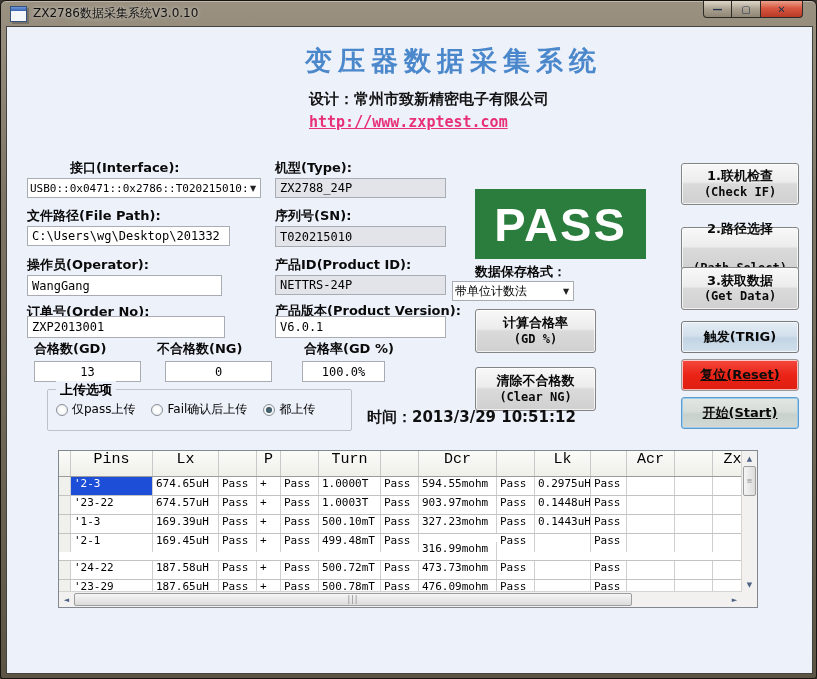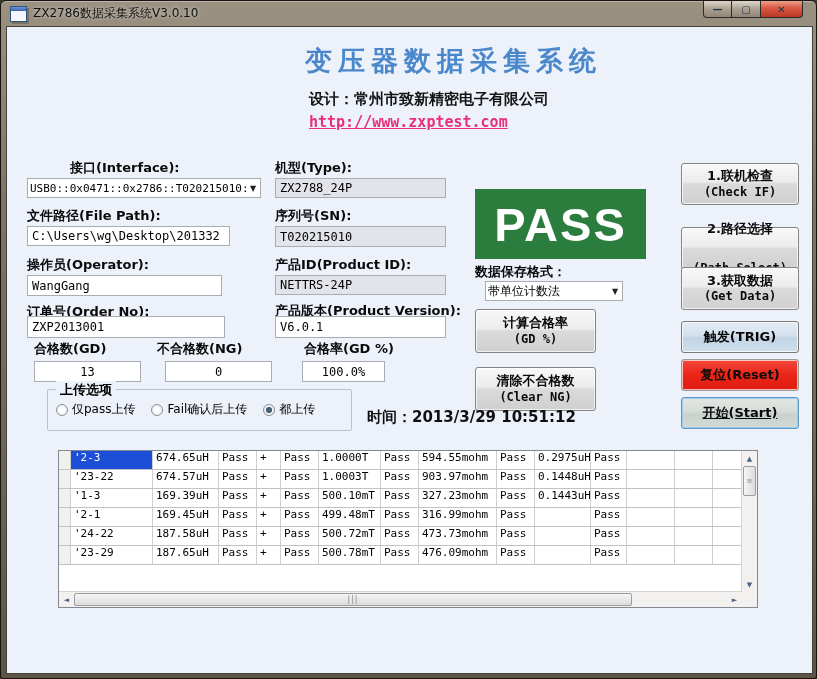--- a/index.html
+++ b/index.html
@@ -34,21 +34,21 @@
   .combo .val{flex:1;font:11px "DejaVu Sans Mono",monospace;padding:0 2px;white-space:nowrap;overflow:hidden;}
   .combo .arr{width:14px;text-align:center;font-size:8px;color:#222;flex:0 0 auto;}
   .combo.cn .val{font:12px "DejaVu Sans",sans-serif;}
 
   .btn{box-sizing:border-box;border:1px solid #848484;border-radius:3px;
     background:linear-gradient(#f8f8f8,#ececec 45%,#dadada 50%,#d0d0d0);
     display:flex;flex-direction:column;align-items:center;justify-content:center;
     font-size:13px;font-weight:bold;color:#0a0a0a;text-align:center;line-height:1.25;cursor:default;
     box-shadow:inset 0 0 0 1px rgba(255,255,255,.7);}
   .btn.blue{background:linear-gradient(#e4edf5,#d3e0ec 45%,#c2d4e4 55%,#d0dfeb);border-color:#7a7a7a;}
-  .btn.red{background:linear-gradient(#f4483d,#ea2417 50%,#de1d10);border-color:#9a9a9a;color:#0c0c0c;}
+  .btn.red{background:linear-gradient(#f4483d,#ea2417 50%,#de1d10);border-color:#9a9a9a;color:#0c0c0c;text-decoration:underline;}
   .btn.focus{border:1px solid #5a9bd0;box-shadow:inset 0 0 0 1px #9ecbe8;background:linear-gradient(#e2e7e4,#d6dcd8 45%,#c9d1cc 55%,#d3dad5);text-decoration:underline;}
   .btn .en{font-family:"DejaVu Sans Mono",monospace;font-size:12px;}
 
   .pass-panel{background:#2a7d3c;color:#fff;display:flex;align-items:center;justify-content:center;
     font-size:47px;font-weight:bold;letter-spacing:2px;font-family:"Liberation Sans",sans-serif;}
 
   .groupbox{border:1px solid #bcc2ca;border-radius:2px;}
   .groupbox .legend{position:absolute;top:-9px;left:8px;background:#edf1fa;padding:0 4px;font-size:13px;font-weight:bold;}
   .radio-row{position:absolute;left:8px;top:11px;display:flex;align-items:center;gap:16px;}
   .ropt{display:flex;align-items:center;gap:4px;font-size:12px;}
@@ -126,21 +126,21 @@
 
     <div class="abs lbl" style="left:268px;top:275px;">产品版本(Product Version):</div>
     <div class="abs tbox" style="left:268px;top:289px;width:171px;height:22px;">V6.0.1</div>
 
     <div class="abs lbl" style="left:297px;top:313px;">合格率(GD %)</div>
     <div class="abs tbox center" style="left:295px;top:334px;width:83px;height:21px;">100.0%</div>
 
     <div class="abs pass-panel" style="left:468px;top:162px;width:171px;height:70px;">PASS</div>
 
     <div class="abs lbl" style="left:468px;top:236px;">数据保存格式：</div>
-    <div class="abs combo cn" style="left:478px;top:254px;width:138px;height:20px;">
+    <div class="abs combo cn" style="left:445px;top:254px;width:122px;height:20px;">
       <span class="val">带单位计数法</span>
       <span class="arr">▼</span>
     </div>
 
     <div class="abs btn" style="left:468px;top:282px;width:121px;height:44px;">
       <span>计算合格率</span>
       <span class="en">(GD %)</span>
     </div>
     <div class="abs btn" style="left:468px;top:340px;width:121px;height:44px;">
       <span>清除不合格数</span>
@@ -180,20 +180,37 @@
     <div class="abs btn" style="left:674px;top:240px;width:118px;height:43px;">
       <span>3.获取数据</span>
       <span class="en">(Get Data)</span>
     </div>
     <div class="abs btn blue" style="left:674px;top:294px;width:118px;height:32px;">触发(TRIG)</div>
     <div class="abs btn red" style="left:674px;top:332px;width:118px;height:32px;">复位(Reset)</div>
     <div class="abs btn focus" style="left:674px;top:370px;width:118px;height:32px;">开始(Start)</div>
 
     <div class="abs grid-wrap" style="left:51px;top:423px;width:700px;height:158px;">
       <div class="grid-scroll">
+          <div class="g-row g-head">
+            <div class="g-th" style="width: 12px;"></div>
+            <div class="g-th" style="width: 82px;">Pins</div>
+            <div class="g-th" style="width: 66px;">Lx</div>
+            <div class="g-th" style="width: 38px;"></div>
+            <div class="g-th" style="width: 24px;">P</div>
+            <div class="g-th" style="width: 38px;"></div>
+            <div class="g-th" style="width: 62px;">Turn</div>
+            <div class="g-th" style="width: 38px;"></div>
+            <div class="g-th" style="width: 78px;">Dcr</div>
+            <div class="g-th" style="width: 38px;"></div>
+            <div class="g-th" style="width: 56px;">Lk</div>
+            <div class="g-th" style="width: 36px;"></div>
+            <div class="g-th" style="width: 48px;">Acr</div>
+            <div class="g-th" style="width: 38px;"></div>
+            <div class="g-th" style="width: 40px;">Zx</div>
+          </div>
           <div class="g-row">
             <div class="g-td g-rowhdr" style="width: 12px;"></div>
             <div class="g-td selected" style="width: 82px;">'2-3</div>
             <div class="g-td" style="width: 66px;">674.65uH</div>
             <div class="g-td" style="width: 38px;">Pass</div>
             <div class="g-td" style="width: 24px;">+</div>
             <div class="g-td" style="width: 38px;">Pass</div>
             <div class="g-td" style="width: 62px;">1.0000T</div>
             <div class="g-td" style="width: 38px;">Pass</div>
             <div class="g-td" style="width: 78px;">594.55mohm</div>
@@ -240,21 +257,21 @@
           </div>
           <div class="g-row">
             <div class="g-td g-rowhdr" style="width: 12px;"></div>
             <div class="g-td" style="width: 82px;">'2-1</div>
             <div class="g-td" style="width: 66px;">169.45uH</div>
             <div class="g-td" style="width: 38px;">Pass</div>
             <div class="g-td" style="width: 24px;">+</div>
             <div class="g-td" style="width: 38px;">Pass</div>
             <div class="g-td" style="width: 62px;">499.48mT</div>
             <div class="g-td" style="width: 38px;">Pass</div>
-            <div class="g-td" style="width: 78px;">316.99mohm</div>
+            <div class="g-td" style="width: 78px; margin-top: 8px;">316.99mohm</div>
             <div class="g-td" style="width: 38px;">Pass</div>
             <div class="g-td" style="width: 56px;"></div>
             <div class="g-td" style="width: 36px;">Pass</div>
             <div class="g-td" style="width: 48px;"></div>
             <div class="g-td" style="width: 38px;"></div>
             <div class="g-td" style="width: 40px;"></div>
           </div>
           <div class="g-row">
             <div class="g-td g-rowhdr" style="width: 12px;"></div>
             <div class="g-td" style="width: 82px;">'24-22</div>

